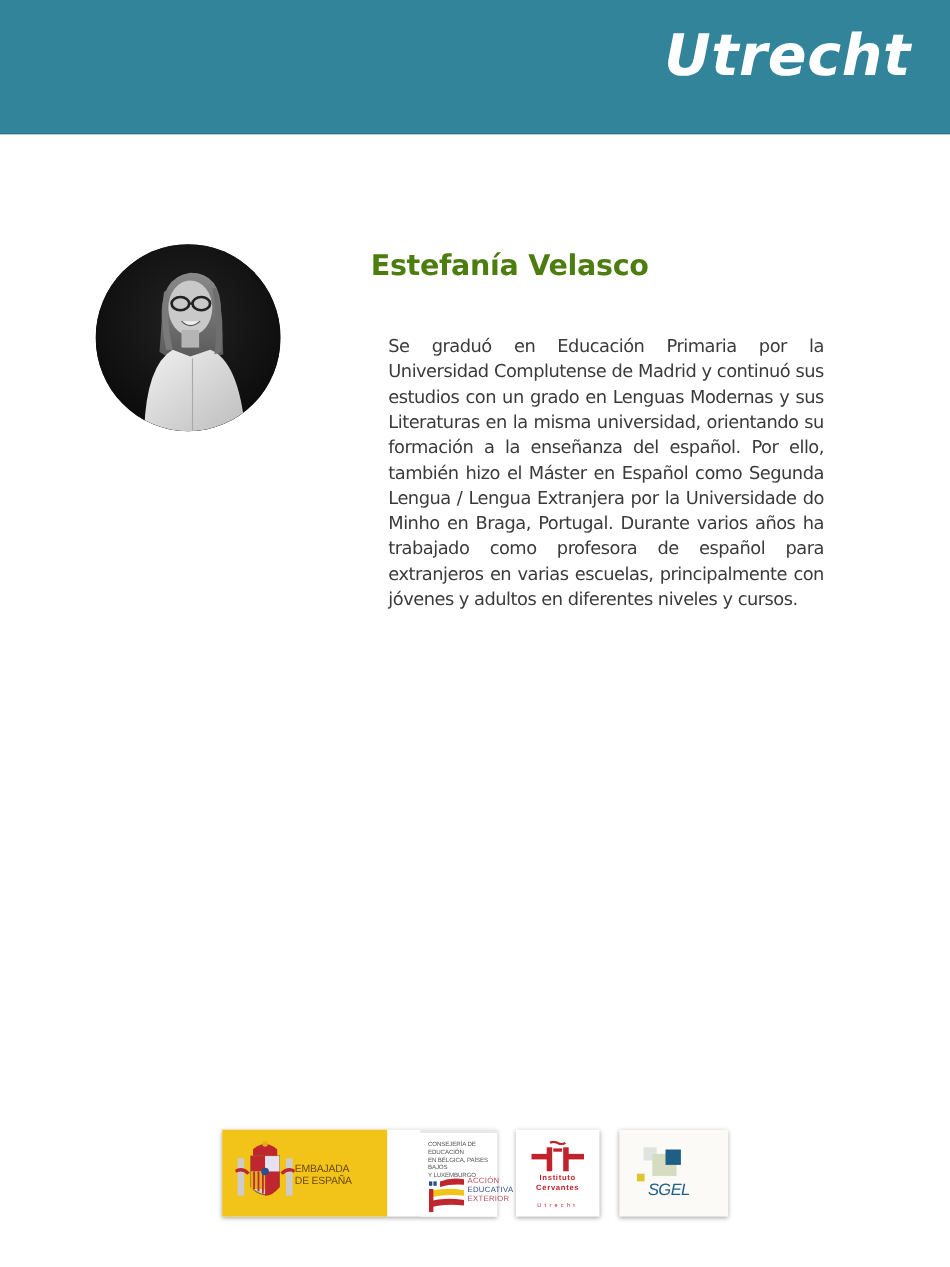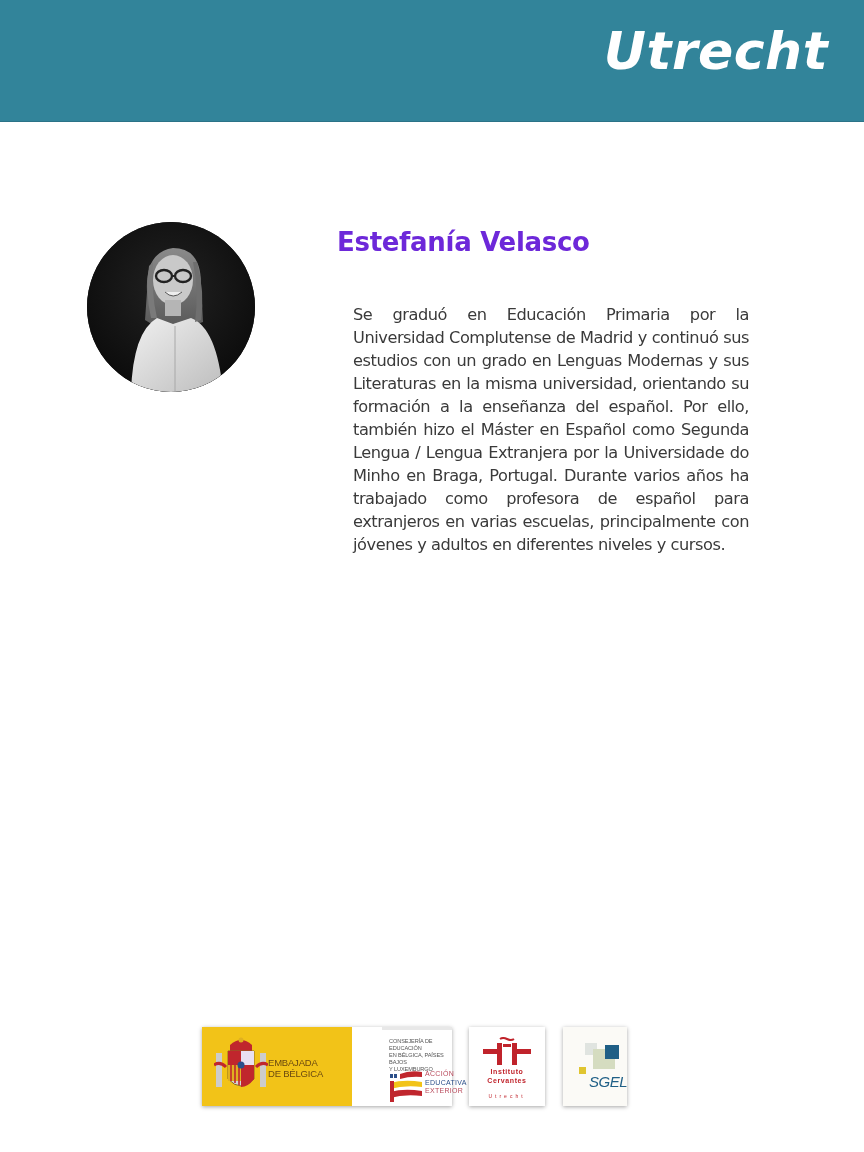--- a/index.html
+++ b/index.html
@@ -20,21 +20,21 @@
 
     .photo {
       position: absolute; left: 87px; top: 222px; width: 168px; height: 170px;
       border-radius: 50%; overflow: hidden;
       background: radial-gradient(ellipse at 50% 40%, #1c1c1c 0%, #0c0c0c 70%, #050505 100%);
     }
     .photo svg { display: block; width: 100%; height: 100%; }
 
     .speaker-name {
       position: absolute; left: 337px; top: 224px;
-      color: #6d28d9; font-size: 26px; font-weight: bold;
+      color: #4d7c0f; font-size: 26px; font-weight: bold;
       font-family: "DejaVu Sans", sans-serif; letter-spacing: -0.3px;
       line-height: 36px;
     }
 
     .bio {
       position: absolute; left: 337px; top: 287px; width: 428px;
       color: #3a3a3a; font-size: 16.2px; line-height: 23px;
       font-family: "DejaVu Sans", sans-serif;
       text-align: justify; letter-spacing: -0.45px;
     }
@@ -81,21 +81,21 @@
       position: absolute; left: 0; width: 100%; top: 40px; text-align: center;
       color: #c0232b; font-size: 7px; font-weight: bold; line-height: 9px; letter-spacing: 0.6px;
       font-family: "Liberation Sans", sans-serif;
     }
     .cerv-city {
       position: absolute; left: 0; width: 100%; top: 66px; text-align: center;
       color: #c0232b; font-size: 5px; letter-spacing: 3px;
       font-family: "Liberation Sans", sans-serif;
     }
 
-    .logo-sgel { left: 363px; width: 64px; background: #fbfaf6; }
+    .logo-sgel { left: 363px; width: 99px; background: #fbfaf6; }
     .sgel-mark { position: absolute; left: 14px; top: 14px; width: 48px; height: 40px; }
     .sgel-text {
       position: absolute; left: 26px; top: 46px;
       color: #1f5f86; font-size: 15px; font-style: italic; letter-spacing: -0.5px;
       font-family: "Liberation Sans", sans-serif;
     }
   </style>
 </head>
 <body>
 
@@ -162,21 +162,21 @@
         <rect x="27" y="16" width="13" height="14" fill="#e8e0f0"></rect>
         <rect x="14" y="30" width="13" height="16" fill="#e0b020"></rect>
         <line x1="17" y1="30" x2="17" y2="46" stroke="#c0262d" stroke-width="1.6"></line>
         <line x1="21" y1="30" x2="21" y2="48" stroke="#c0262d" stroke-width="1.6"></line>
         <line x1="25" y1="30" x2="25" y2="50" stroke="#c0262d" stroke-width="1.6"></line>
         <path d="M27 30 L40 30 L40 44 Q34 52 27 52 Z" fill="#c0262d"></path>
         <circle cx="27" cy="30" r="3.5" fill="#2b4f8a"></circle>
       </svg>
       <div class="emb-text">
         <div>EMBAJADA</div>
-        <div>DE BÉLGICA</div>
+        <div>DE ESPAÑA</div>
       </div>
     </div>
     <div class="emb-white">
       <div class="emb-consejeria">
         <div>CONSEJERÍA DE EDUCACIÓN</div>
         <div>EN BÉLGICA, PAÍSES BAJOS</div>
         <div>Y LUXEMBURGO</div>
       </div>
       <svg class="aee-mark" viewBox="0 0 32 34">
         <rect x="0" y="6" width="3" height="4" fill="#2b4f8a"></rect>

